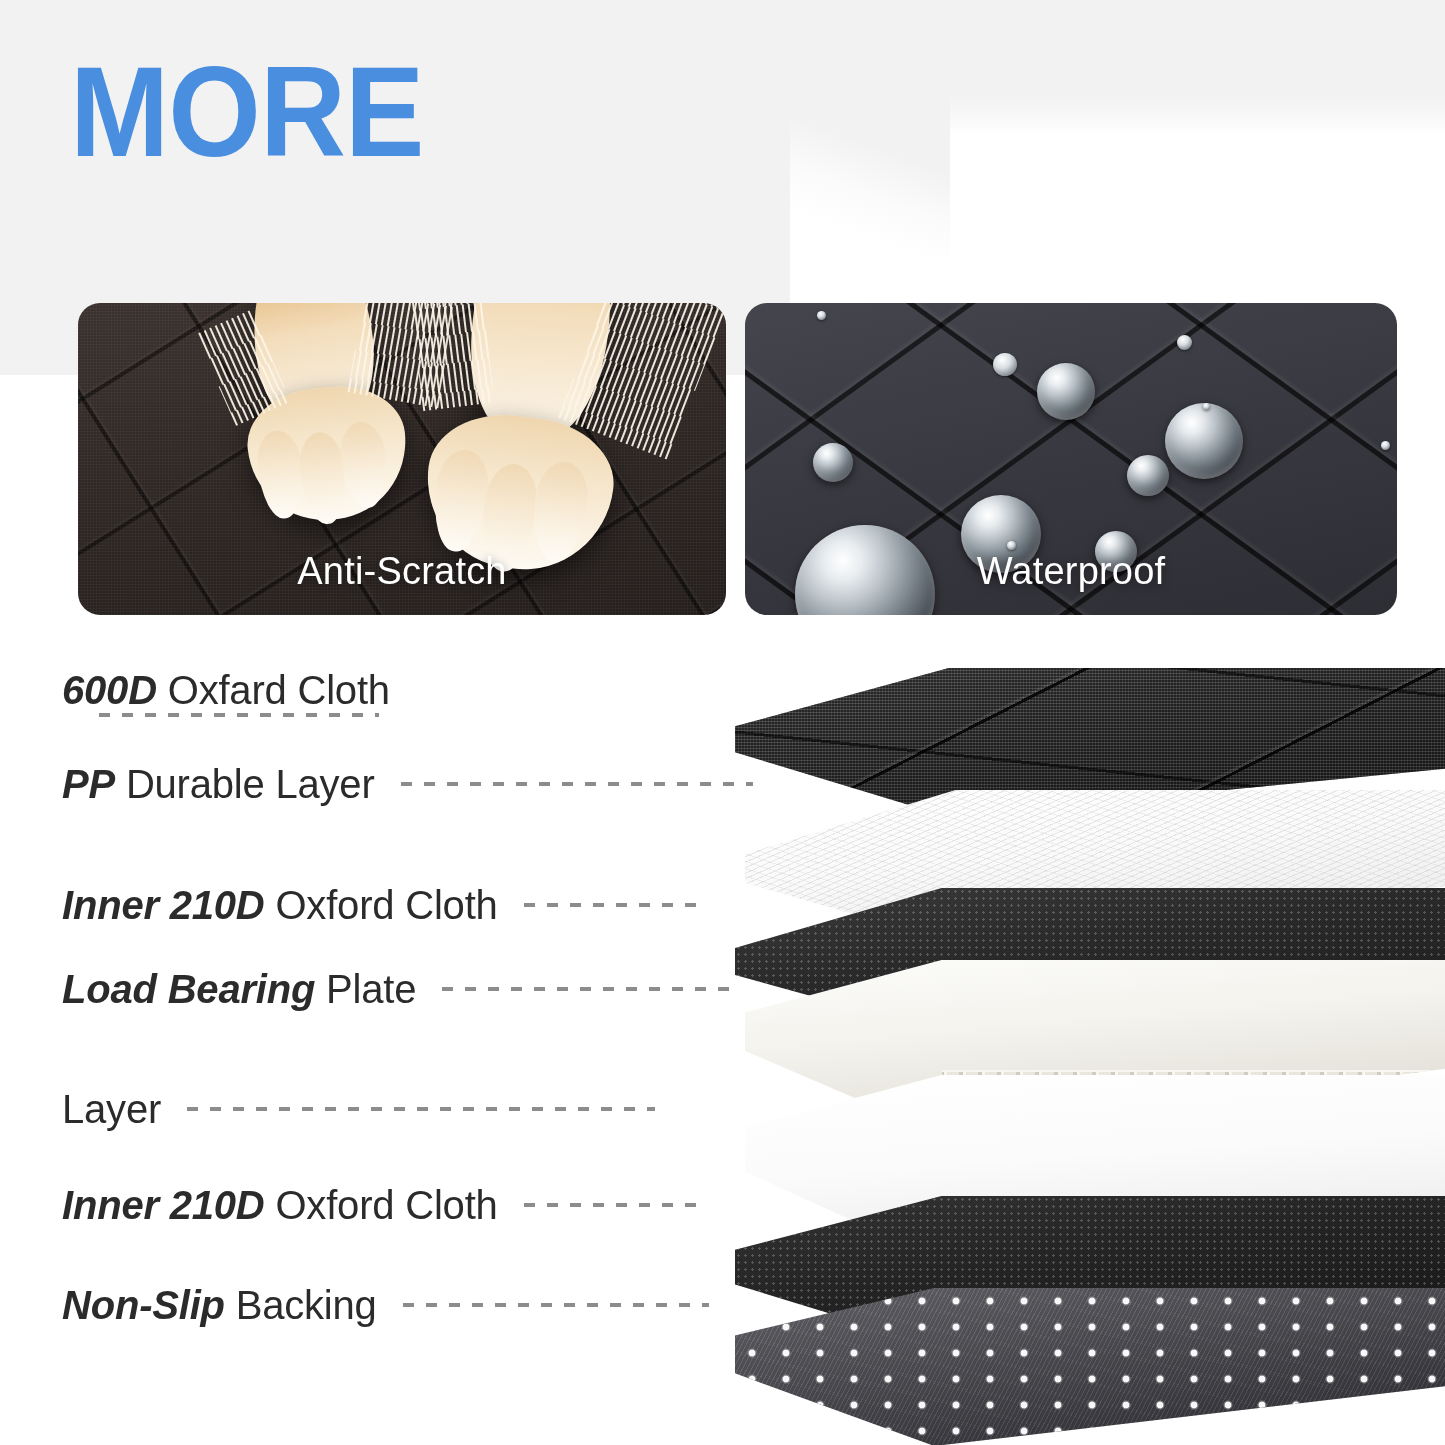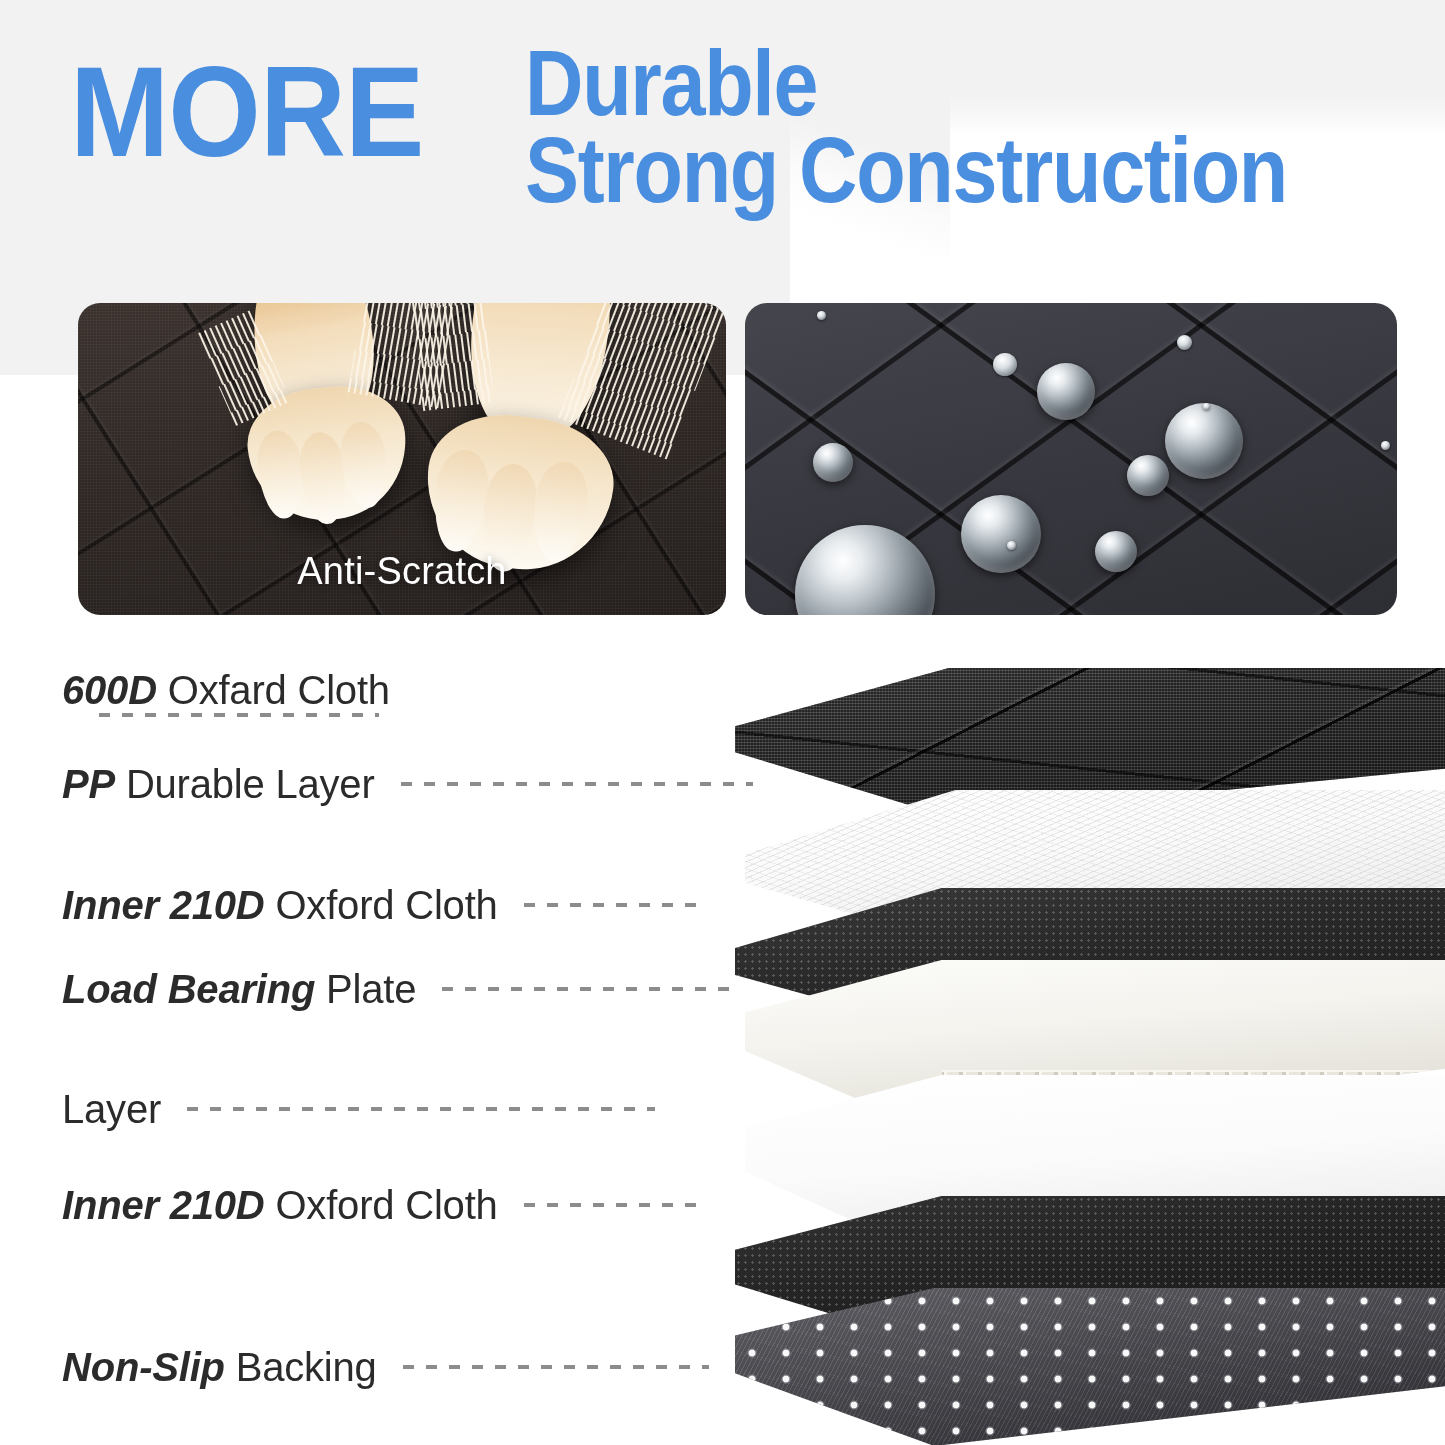--- a/index.html
+++ b/index.html
@@ -292,24 +292,20 @@
 <body>
 
 <div class="bg-wash"></div>
 <div class="bg-band"></div>
 <div class="bg-band-top"></div>
 <div class="bg-band-fadeR"></div>
 <div class="bg-band-diag"></div>
 
 <div class="header">
   <div class="headline-more">MORE</div>
-  <div class="headline-right">
-    <span class="headline-l1">Durable</span>
-    <span class="headline-l2">Strong Construction</span>
-  </div>
 </div>
 
 <div class="panels">
 
   <div class="panel panel-left">
     <div class="mat-dark"></div>
     <div class="quilt"></div>
     <div class="mat-weave"></div>
 
     <div class="paw paw-a">
@@ -346,20 +342,21 @@
     <div class="drop" style="left:382px;top:152px;width:42px;height:41px;"></div>
     <div class="drop" style="left:350px;top:228px;width:42px;height:41px;"></div>
     <div class="drop" style="left:68px;top:140px;width:40px;height:39px;"></div>
     <div class="drop tiny" style="left:248px;top:50px;width:24px;height:23px;"></div>
     <div class="drop tiny" style="left:432px;top:32px;width:15px;height:15px;"></div>
     <div class="drop tiny" style="left:72px;top:8px;width:9px;height:9px;"></div>
     <div class="drop tiny" style="left:458px;top:100px;width:7px;height:7px;"></div>
     <div class="drop tiny" style="left:636px;top:138px;width:9px;height:9px;"></div>
     <div class="drop tiny" style="left:262px;top:238px;width:9px;height:9px;"></div>
 
+    <div class="panel-caption">Waterproof</div>
   </div>
 </div>
 
 <div class="diagram">
 
   <div class="slab slab1">
     <div class="top"></div>
     <div class="weave"></div>
     <div class="stitch"></div>
   </div>
@@ -420,17 +417,17 @@
   <div class="lbl-row" style="top:1082px;">
     <span class="lbl-text"><span class="em"></span><span class="rg">Layer</span></span>
     <span class="leader" style="width:468px;"></span>
   </div>
 
   <div class="lbl-row" style="top:1178px;">
     <span class="lbl-text"><span class="em">Inner 210D</span><span class="rg"> Oxford Cloth</span></span>
     <span class="leader" style="width:172px;"></span>
   </div>
 
-  <div class="lbl-row" style="top:1340px;align-items:center;">
+  <div class="lbl-row" style="top:1278px;align-items:center;">
     <span class="lbl-text"><span class="em">Non-Slip</span><span class="rg"> Backing</span></span>
     <span class="leader" style="width:306px;"></span>
   </div>
 </div>
 
 </body></html>

